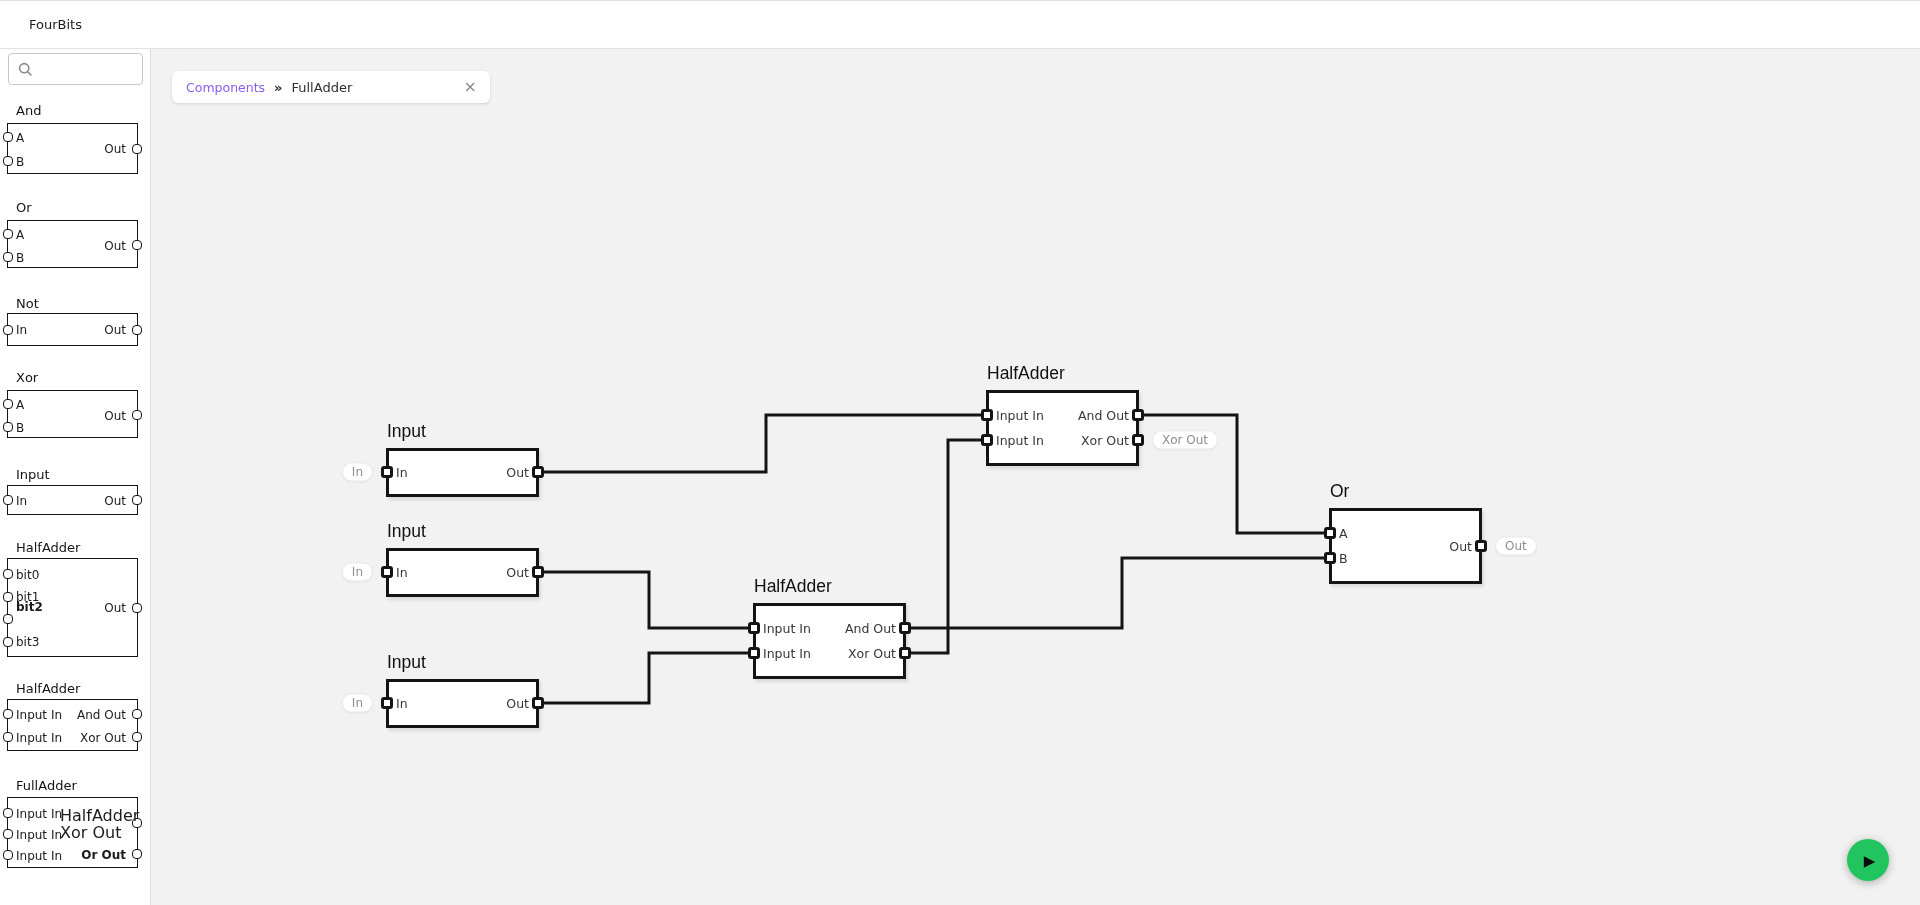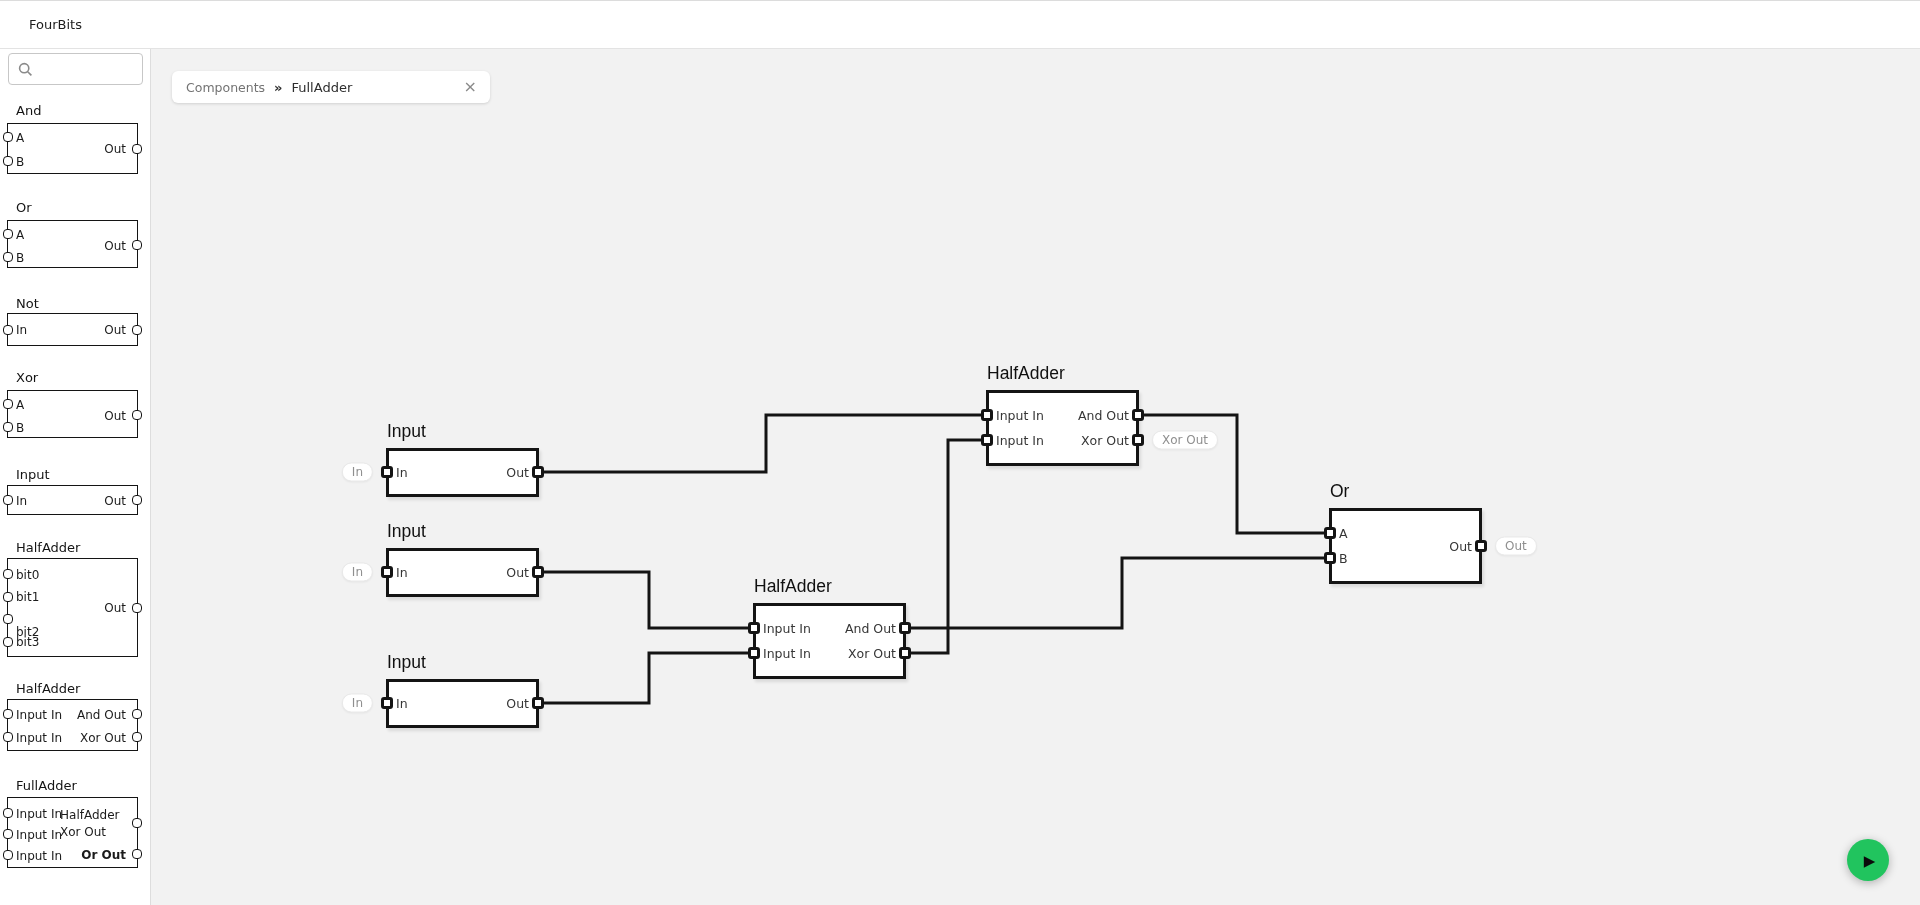--- a/index.html
+++ b/index.html
@@ -35,29 +35,29 @@
   .comp-block {
     position:absolute; left:7px; width:131px;
     border:1px solid #141414; background:#fff;
   }
   .spin {
     position:absolute; width:10px; height:10px; background:#fff;
     border:1.5px solid #141414; border-radius:4px;
   }
   .s-inlabel  { position:absolute; left:8px;  font-size:12px; color:#1b1b1b; white-space:nowrap; line-height:14px; }
   .s-outlabel { position:absolute; right:11px; font-size:12px; color:#1b1b1b; white-space:nowrap; line-height:14px; text-align:right; }
-  .s-wraplabel{ position:absolute; left:52px; width:72px; font-size:12px; color:#1b1b1b; line-height:17px; }
+  .s-wraplabel{ position:absolute; left:52px; width:72px; font-size:16px; color:#1b1b1b; line-height:17px; }
   
   .canvas { position:absolute; left:151px; top:48px; width:1769px; height:857px; overflow:hidden; }
   .tab {
     position:absolute; left:21px; top:22px; width:318px; height:32px;
     background:#fff; border-radius:6px; box-shadow:0 1px 3px rgba(0,0,0,.14);
     display:flex; align-items:center; padding:0 13px 0 14px; z-index:20;
   }
-  .crumb-root { font-size:12.5px; color:#737373;text-align:right; }
+  .crumb-root { font-size:12.5px; color:#8b5cf6;text-align:right; }
   .crumb-sep  { font-size:13px; color:#2d2d2d; font-weight:bold; margin:0 9px; }
   .crumb-cur  { font-size:13px; color:#2d2d2d; }
   .tab-close  { margin-left:auto; font-size:16px; color:#8a8a8a; cursor:pointer; line-height:1; }
   #wires { position:absolute; left:0; top:0; z-index:1; }
   #nodes { position:absolute; left:0; top:0; width:100%; height:100%; z-index:2; }
   .node {
     position:absolute; background:#fff; border:3px solid #141414;
     box-shadow:2px 3px 3px rgba(0,0,0,.10);
   }
   .node-title {
@@ -151,21 +151,21 @@
         </div>
       </div>
       <div class="comp-section" style="top: 0px;">
         <div class="comp-label" style="top: 491px;">HalfAdder</div>
         <div class="comp-block" style="top: 509px; height: 99px;">
           <div class="spin" style="left: -5px; top: 10px;"></div>
           <div class="s-inlabel" style="top: 8.5px;">bit0</div>
           <div class="spin" style="left: -5px; top: 32.5px;"></div>
           <div class="s-inlabel" style="top: 31px;">bit1</div>
           <div class="spin" style="left: -5px; top: 55px;"></div>
-          <div class="s-inlabel" style="top: 66px;">bit2</div>
+          <div class="s-inlabel" style="top: 41px; font-weight: bold;">bit2</div>
           <div class="spin" style="left: -5px; top: 77.5px;"></div>
           <div class="s-inlabel" style="top: 76px;">bit3</div>
           <div class="spin" style="right: -5px; top: 43.5px;"></div>
           <div class="s-outlabel" style="top: 42px;">Out</div>
         </div>
       </div>
       <div class="comp-section" style="top: 0px;">
         <div class="comp-label" style="top: 632px;">HalfAdder</div>
         <div class="comp-block" style="top: 650px; height: 52px;">
           <div class="spin" style="left: -5px; top: 9px;"></div>

